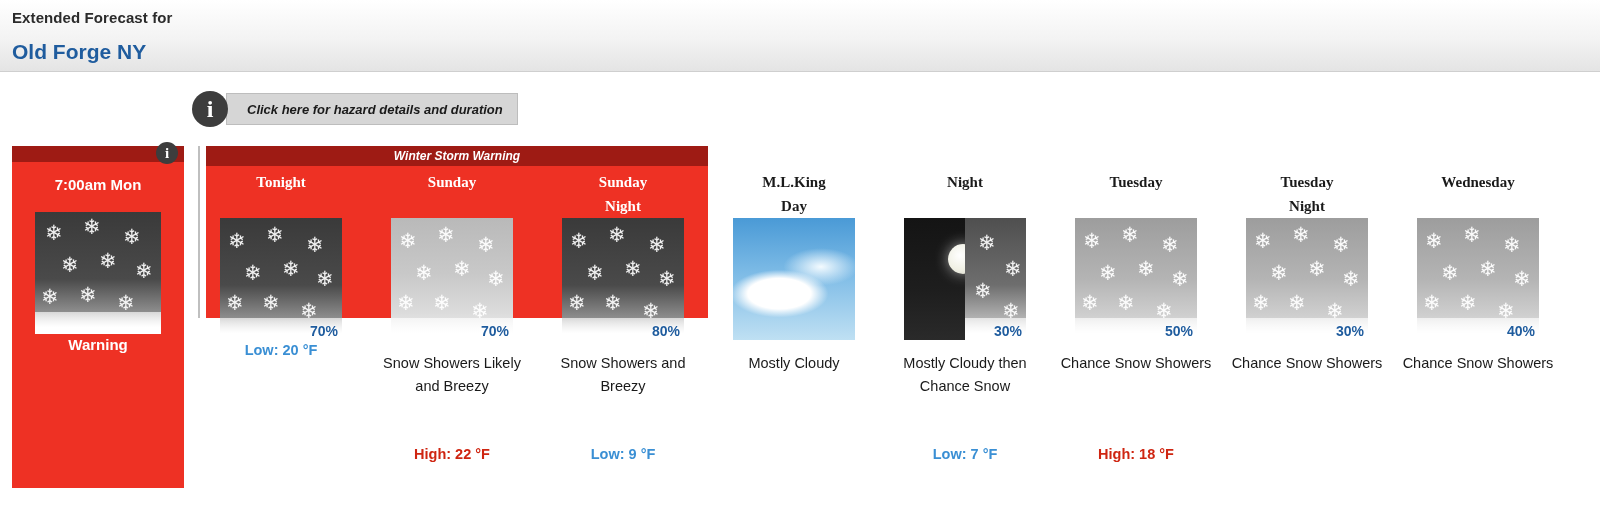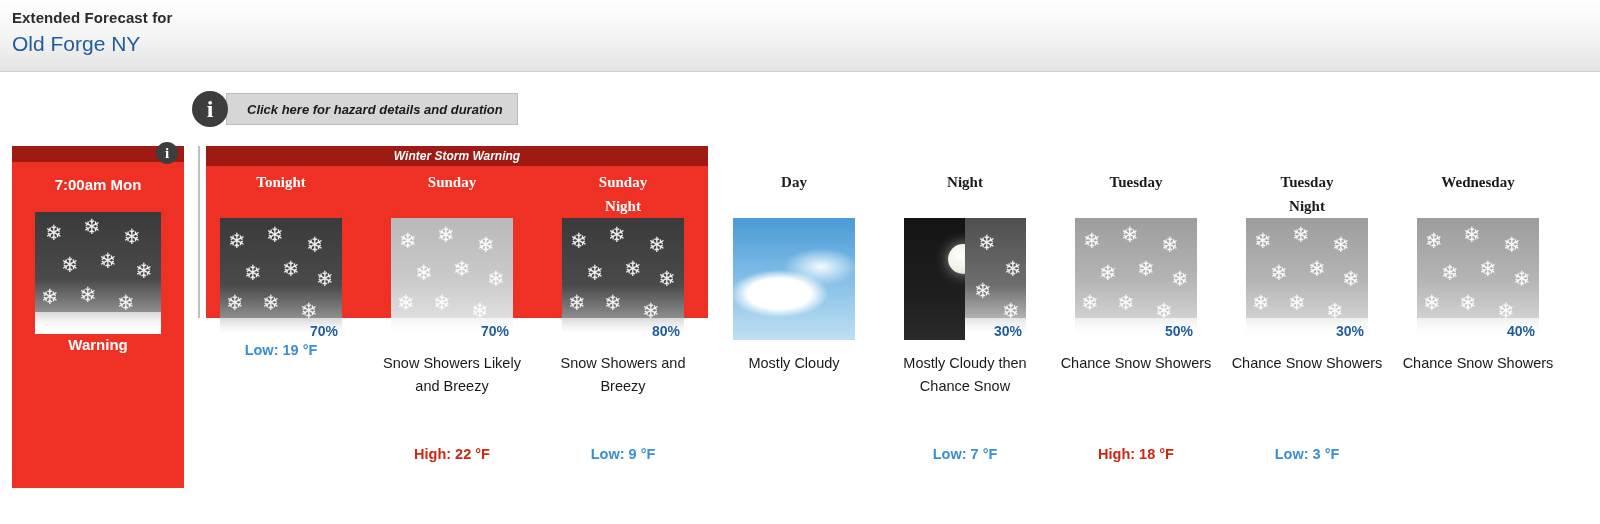--- a/index.html
+++ b/index.html
@@ -22,24 +22,24 @@
   }
   .header-line1 {
     font-size: 15px;
     font-weight: bold;
     color: #2b2b2b;
     letter-spacing: 0.1px;
     line-height: 20px;
   }
   .header-line2 {
     font-size: 21px;
-    font-weight: normal;
+    font-weight: bold;
     color: #1f5c9e;
     line-height: 28px;
-    margin-top: 2px;
+    margin-top: 10px;
   }
 
   
   .hazard-bar {
     position: absolute;
     left: 192px;
     top: 92px;
     display: flex;
     align-items: center;
     height: 34px;
@@ -315,21 +315,21 @@
           <span style="left:24px;top:44px;">❄</span>
           <span style="left:62px;top:40px;">❄</span>
           <span style="left:96px;top:50px;">❄</span>
           <span style="left:6px;top:74px;">❄</span>
           <span style="left:42px;top:74px;">❄</span>
           <span style="left:80px;top:82px;">❄</span>
         </div>
         <div class="snowbase"></div>
         <div class="pop">70%</div>
       </div>
-      <div class="temp low">Low: 19 °F</div>
+      <div class="temp low">Low: 20 °F</div>
     </div>
 
     <div class="card in-warn">
       <div class="card-day">
         <div>Sunday</div>
       </div>
       <div class="icon-wrap">
         <div class="ico snow-light"></div>
         <div class="flakes dim">
           <span style="left:8px;top:12px;">❄</span>
@@ -369,20 +369,21 @@
         </div>
         <div class="snowbase"></div>
         <div class="pop">80%</div>
       </div>
       <div class="card-desc">Snow Showers and Breezy</div>
       <div class="temp low">Low: 9 °F</div>
     </div>
 
     <div class="card">
       <div class="card-day">
+        <div>M.L.King</div>
         <div>Day</div>
       </div>
       <div class="icon-wrap">
         <div class="ico cloudy"></div>
         <div class="pop"></div>
       </div>
       <div class="card-desc">Mostly Cloudy</div>
     </div>
 
     <div class="card">
@@ -445,21 +446,20 @@
           <span style="left:62px;top:40px;">❄</span>
           <span style="left:96px;top:50px;">❄</span>
           <span style="left:6px;top:74px;">❄</span>
           <span style="left:42px;top:74px;">❄</span>
           <span style="left:80px;top:82px;">❄</span>
         </div>
         <div class="snowbase"></div>
         <div class="pop">30%</div>
       </div>
       <div class="card-desc">Chance Snow Showers</div>
-      <div class="temp low">Low: 3 °F</div>
     </div>
 
     <div class="card">
       <div class="card-day">
         <div>Wednesday</div>
       </div>
       <div class="icon-wrap">
         <div class="ico snow-mid"></div>
         <div class="flakes dim">
           <span style="left:8px;top:12px;">❄</span>

